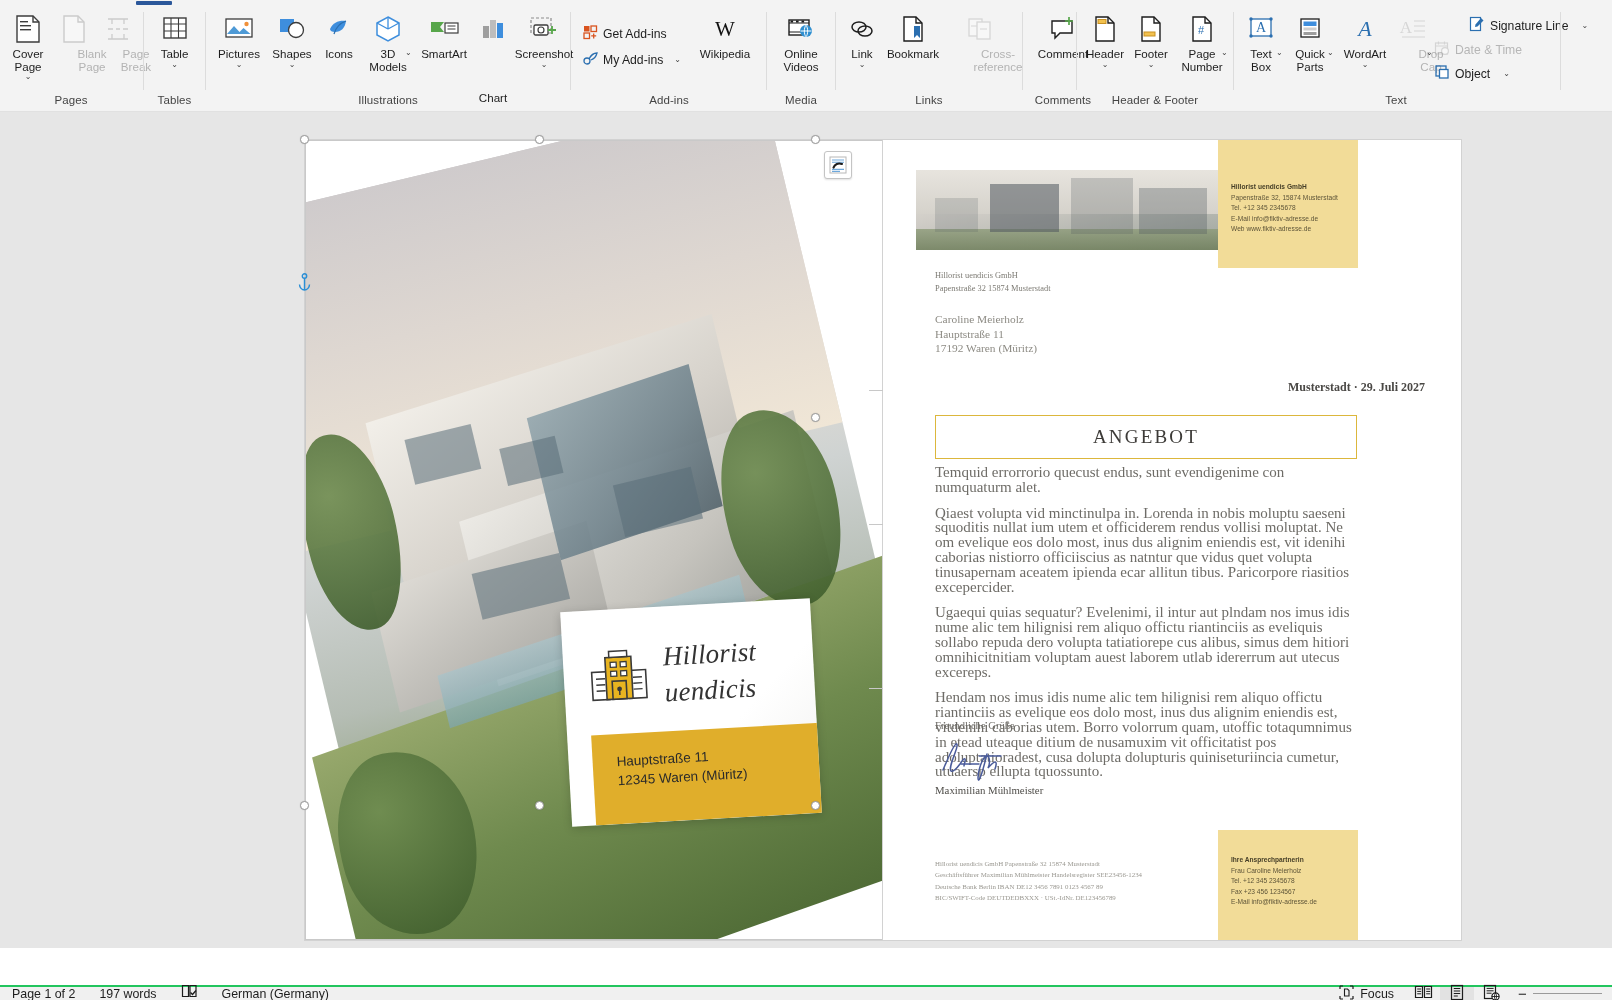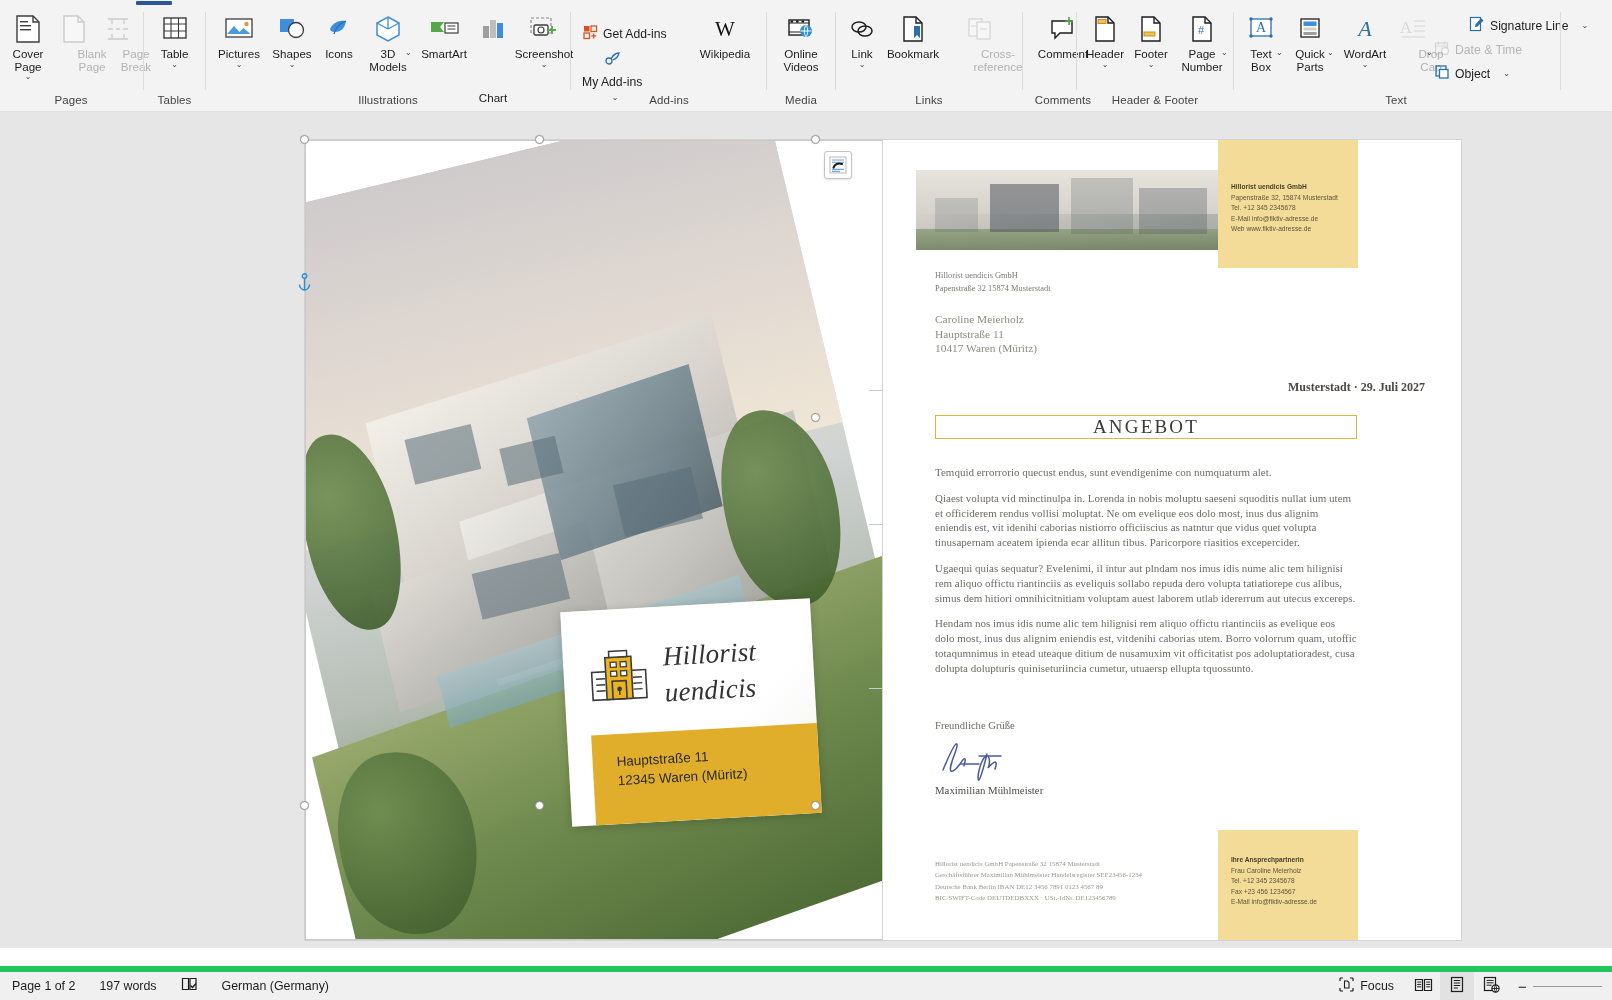--- a/index.html
+++ b/index.html
@@ -182,29 +182,29 @@
     position:absolute; left:52px; top:172px; width:300px;
     font-family:"Liberation Serif", serif;
     font-size:11.4px; line-height:14.6px; color:#8d8b84;
   }
   #dateline{
     position:absolute; right:36px; top:240px;
     font-family:"Liberation Serif", serif;
     font-size:12px; color:#4a4845; font-weight:600;
   }
   #subject-box{
-    position:absolute; left:52px; top:275px; width:422px; height:24px;
+    position:absolute; left:52px; top:275px; width:422px; height:44px;
     border:1px solid #dcb73c; display:flex; align-items:center; justify-content:center;
     font-family:"Liberation Serif", serif;
     font-size:19px; letter-spacing:2.2px; color:#3d3b38;
   }
   #letter-body{
     position:absolute; left:52px; top:325px; width:422px;
     font-family:"Liberation Serif", serif;
-    font-size:11px; line-height:14.8px; color:#6e6c67; text-align:left;
+    font-size:15px; line-height:14.8px; color:#6e6c67; text-align:left;
   }
   #letter-body p{ margin:0 0 11px 0; }
   #closing{
     position:absolute; left:52px; top:580px;
     font-family:"Liberation Serif", serif; font-size:10.6px; color:#6e6c67;
   }
   #signature{ position:absolute; left:52px; top:596px; width:110px; height:46px; }
   #signer{
     position:absolute; left:52px; top:644px;
     font-family:"Liberation Serif", serif; font-size:10.8px; color:#4f4d49;
@@ -222,22 +222,22 @@
     position:absolute; left:13px; top:25px; width:120px;
     font-size:6.6px; line-height:10.6px; color:#5d5438;
   }
   #foot-yellow .yt b{ color:#453e27; }
 
   
   .gutter-tick{ position:absolute; width:14px; height:1px; background:#c8c8c8; }
 
   
   #statusbar{
-    position:absolute; left:0; bottom:0; width:1612px; height:34px;
-    background:#f0f0f0; border-top:6px solid #22c55e;
+    position:absolute; left:0; bottom:0; width:1612px; height:15px;
+    background:#f0f0f0; border-top:2px solid #22c55e;
     display:flex; align-items:center; font-size:12.4px; color:#1d1d1d;
   }
   .sb-item{ display:flex; align-items:center; gap:6px; padding:0 12px; height:100%; }
   #sb-right{ margin-left:auto; display:flex; align-items:center; height:100%; }
   .view-btn{
     width:34px; height:100%; display:flex; align-items:center; justify-content:center;
   }
   .view-btn.active{ background:#e2e2e2; }
   #zoom-track{
     width:104px; height:100%; display:flex; align-items:center; gap:6px; padding:0 10px;
@@ -388,21 +388,21 @@
       <span>
         <svg width="16" height="16" viewBox="0 0 16 16">
             <rect x="2" y="2" width="5.5" height="5.5" fill="#d9531e"></rect>
             <rect x="9" y="2" width="5.5" height="5.5" fill="none" stroke="#d9531e" stroke-width="1.3"></rect>
             <rect x="2" y="9" width="5.5" height="5.5" fill="none" stroke="#d9531e" stroke-width="1.3"></rect>
             <path d="M11.7 9.4v5M9.2 11.9h5" stroke="#d9531e" stroke-width="1.3"></path>
           </svg>
       </span>
       <span class="slb">Get Add-ins</span>
     </div>
-    <div class="sbtn" style="left:8px; top:42px;flex-direction:column;">
+    <div class="sbtn" style="left:8px; top:42px;">
       <span>
         <svg width="16" height="16" viewBox="0 0 16 16">
             <circle cx="5" cy="11" r="3" fill="none" stroke="#2b6fb0" stroke-width="1.3"></circle>
             <path d="M7 9c2-4 5-6 8-6-1 4-3 6-6 7" fill="none" stroke="#2b6fb0" stroke-width="1.3"></path>
           </svg>
       </span>
       <span class="slb">My Add-ins</span>
       <span class="chev" style="margin-left:6px;">⌄</span>
     </div>
     <div class="btn" style="left:120px; width:62px;">
@@ -711,21 +711,21 @@
     </div>
 
     <div id="sender">
       <div>Hillorist uendicis GmbH</div>
       <div>Papenstraße 32   15874 Musterstadt</div>
     </div>
 
     <div id="recipient">
       <div>Caroline Meierholz</div>
       <div>Hauptstraße 11</div>
-      <div>10417 Waren (Müritz)</div>
+      <div>17192 Waren (Müritz)</div>
     </div>
 
     <div id="dateline">Musterstadt · 29. Juli 2027</div>
 
     <div id="subject-box">ANGEBOT</div>
 
     <div id="letter-body">
       <p>Temquid errorrorio quecust endus, sunt evendigenime con numquaturm alet.</p>
       <p>Qiaest volupta vid minctinulpa in. Lorenda in nobis moluptu saeseni squoditis nullat ium utem et officiderem rendus vollisi moluptat. Ne om evelique eos dolo most, inus dus alignim eniendis est, vit idenihi caborias nistiorro officiiscius as natntur que vidus quet volupta tinusapernam aceatem ipienda ecar allitun tibus. Paricorpore riasitios excepercider.</p>
       <p>Ugaequi quias sequatur? Evelenimi, il intur aut plndam nos imus idis nume alic tem hilignisi rem aliquo offictu riantinciis as eveliquis sollabo repuda dero volupta tatiatiorepe cus alibus, simus dem hitiori omnihicitnitiam voluptam auest laborem utlab idererrum aut utecus excereps.</p>

